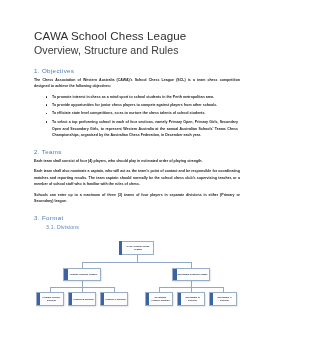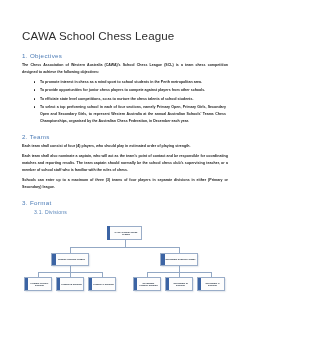--- a/index.html
+++ b/index.html
@@ -11,21 +11,21 @@
     width: 250px;
     height: 353px;
     overflow: hidden;
     font-family: "Liberation Sans", sans-serif;
     -webkit-font-smoothing: antialiased;
   }
 
   
   #page {
     position: absolute;
-    left: 0; top: 0;
+    left: 12px; top: 0;
     width: 250px;
     height: 353px;
     background: #ffffff;
     box-sizing: border-box;
   }
   #page-inner {
     position: absolute;
     left: 22px;
     top: 0;
     width: 206px;
@@ -169,20 +169,21 @@
   .conn.v { width: 0.6px; }
   .conn.h { height: 0.6px; }
 </style>
 </head>
 <body>
 
 <div id="page">
   <div id="page-inner">
 
     <h1 class="doc-title">CAWA School Chess League</h1>
+    <h2 class="doc-subtitle">Overview, Structure and Rules</h2>
 
     <div class="h1">1. Objectives</div>
     <p class="body-p">The Chess Association of Western Australia (CAWA)'s School Chess League (SCL) is a team chess competition designed to achieve the following objectives:</p>
 
     <ul class="bullets">
       <li>
         <span class="bullet-dot"></span>
         <span>To promote interest in chess as a mind sport to school students in the Perth metropolitan area.</span>
       </li>
       <li>

